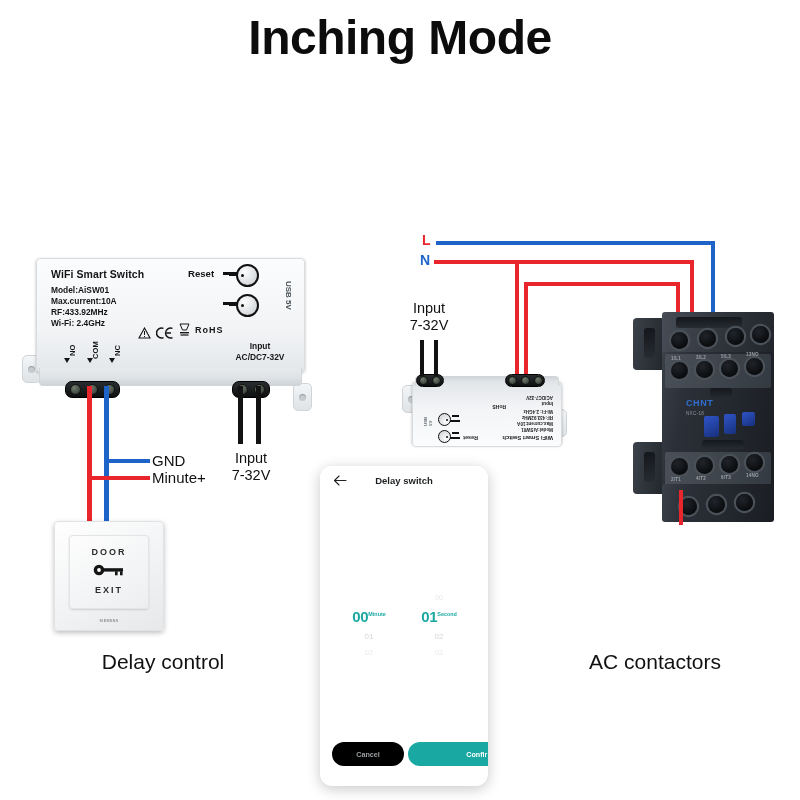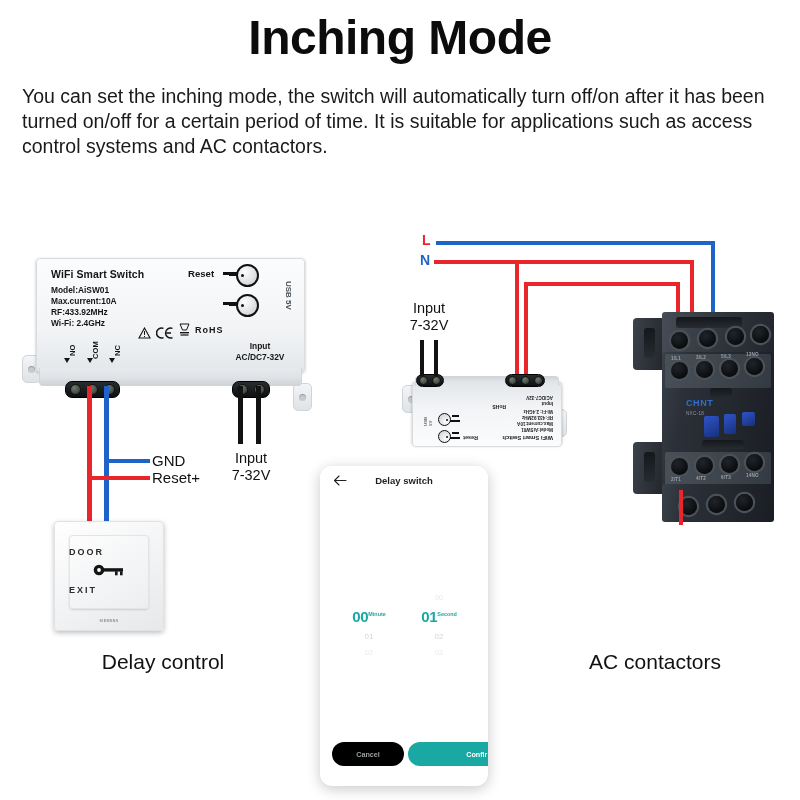--- a/index.html
+++ b/index.html
@@ -104,21 +104,21 @@
     position:absolute;border-radius:4px;
     background:linear-gradient(150deg,#ffffff 0%,#f4f5f6 45%,#e6e8ea 100%);
     box-shadow:0 2px 5px rgba(0,0,0,.25);
     border:1px solid #e0e2e4;
   }
   .doorinner{
     position:absolute;border-radius:4px;
     background:linear-gradient(150deg,#fdfdfd,#eceef0);
     box-shadow:inset 0 0 0 1px #e2e4e6, 0 1px 2px rgba(0,0,0,.14);
   }
-  .door-txt{font-size:9px;font-weight:700;letter-spacing:2px;color:#2b2b2b;text-align:left;}
+  .door-txt{font-size:9px;font-weight:700;letter-spacing:2px;color:#2b2b2b;text-align:center;}
   .siemens{font-size:3.6px;font-weight:700;letter-spacing:.4px;color:#8d9094;text-align:center;}
 
   
   .lbl{font-size:15px;color:#111;font-weight:400;}
   .lbl-sm{font-size:14.5px;color:#111;line-height:17px;text-align:center;}
   .ln-lbl{font-size:14px;font-weight:700;}
   .caption{font-size:21px;color:#111;font-weight:400;}
 
   
   .contactor{position:absolute;}
@@ -188,21 +188,20 @@
   }
   .ph-cancel{background:#000000;color:#9aa0a3;}
   .ph-confirm{background:#1aa9a2;color:#ffffff;padding-left:37px;}
 </style>
 </head>
 <body>
 
 <div id="stage">
 
   <div class="title">Inching Mode</div>
-  <div class="subtitle">You can set the inching mode, the switch will automatically turn off/on after it has been turned on/off for a certain period of time. It is suitable for applications such as access control systems and AC contactors.</div>
 
   <div class="ear abs" style="left:22px;top:355px;"></div>
   <div class="ear abs" style="left:293px;top:383px;"></div>
 
   <div class="mod" style="left:36px;top:258px;width:267px;height:112px;">
     <div class="base"></div>
 
     <div class="abs brand" style="left:14px;top:9px;">WiFi Smart Switch</div>
     <div class="abs spec" style="left:14px;top:26px;">Model:AiSW01</div>
     <div class="abs spec" style="left:14px;top:37px;">Max.current:10A</div>
@@ -264,21 +263,21 @@
   <div class="termblk" style="left:232px;top:381px;width:36px;height:15px;">
     <div class="screw" style="left:4px;top:2px;"></div>
     <div class="screw" style="left:21px;top:2px;"></div>
   </div>
 
   <div class="wire" style="left:87px;top:386px;width:5px;height:136px;"></div>
   <div class="wire blue" style="left:104px;top:386px;width:5px;height:136px;"></div>
   <div class="wire blue" style="left:104px;top:459px;width:46px;height:4px;"></div>
   <div class="wire" style="left:87px;top:476px;width:63px;height:4px;"></div>
   <div class="abs lbl" style="left:152px;top:452px;">GND</div>
-  <div class="abs lbl" style="left:152px;top:469px;">Reset+</div>
+  <div class="abs lbl" style="left:152px;top:469px;">Minute+</div>
 
   <div class="wire black" style="left:238px;top:386px;width:5px;height:58px;"></div>
   <div class="wire black" style="left:256px;top:386px;width:5px;height:58px;"></div>
   <div class="abs lbl-sm" style="left:212px;top:450px;width:78px;">Input</div>
   <div class="abs lbl-sm" style="left:212px;top:467px;width:78px;">7-32V</div>
 
   <div class="doorplate" style="left:54px;top:521px;width:108px;height:108px;">
     <div class="doorinner" style="left:14px;top:13px;width:80px;height:74px;">
       <div class="door-txt abs" style="left:0;top:12px;width:80px;">DOOR</div>
       <div class="abs" style="left:24px;top:28px;">

